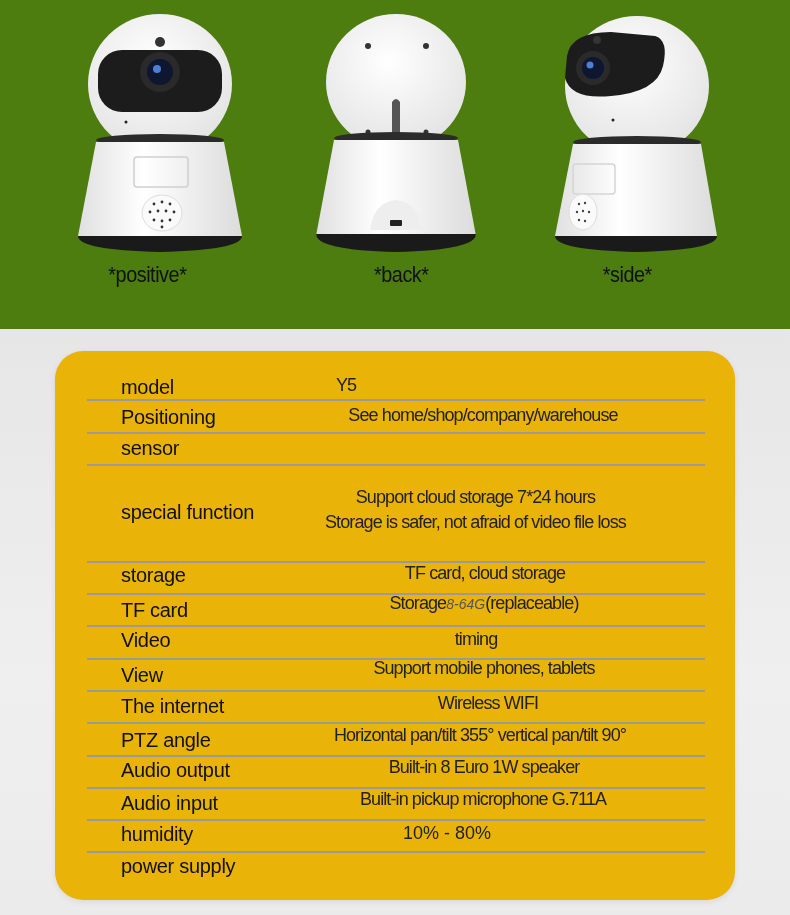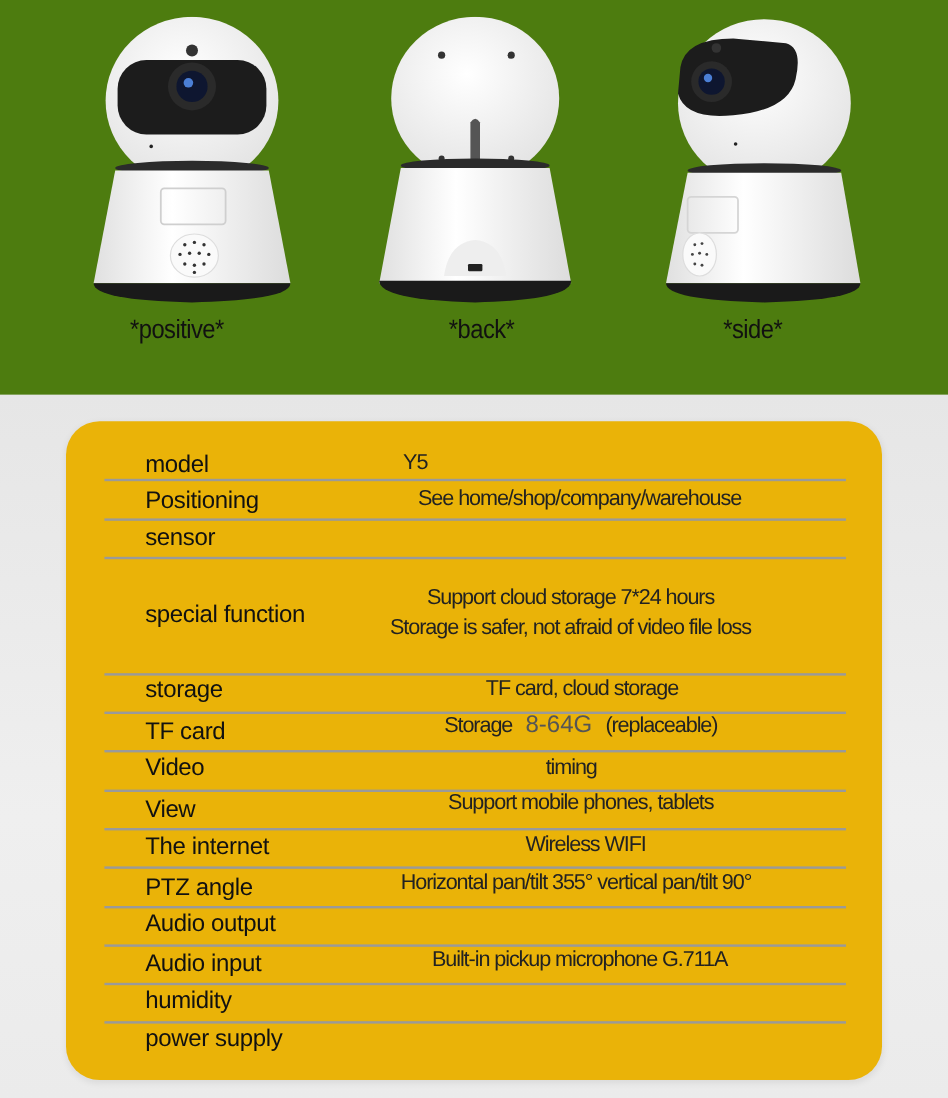--- a/index.html
+++ b/index.html
@@ -5,21 +5,21 @@
   * { box-sizing: border-box; margin: 0; padding: 0; }
   body { width: 790px; height: 915px; overflow: hidden; background: #ececec; font-family: "Liberation Sans", "DejaVu Sans", sans-serif; color: #111; }
   .top { position: absolute; left: 0; top: 0; width: 790px; height: 329px; background: #4d7c0f; }
   .bottom { position: absolute; left: 0; top: 329px; width: 790px; height: 586px; background: linear-gradient(180deg, #e6e6e6 0%, #efefef 60%, #ebebeb 100%); }
   .cam { position: absolute; top: 14px; }
   .cam-label { position: absolute; top: 262px; font-size: 22px; color: #111; letter-spacing: -0.5px; transform: scaleX(0.9); }
   .card { position: absolute; left: 55px; top: 351px; width: 680px; height: 549px; background: #eab308; border-radius: 28px; box-shadow: 0 2px 6px rgba(0,0,0,0.08); padding-left: 36px; }
   .row { position: absolute; left: 32px; width: 618px; border-bottom: 2px solid #9a9a9a; }
   .lab { position: absolute; left: 34px; font-size: 20px; color: #111; letter-spacing: -0.3px; white-space: nowrap; }
   .val { position: absolute; font-size: 18px; color: #222; letter-spacing: -0.9px; white-space: nowrap; text-align: center; }
-  .val .small { font-size: 20px; color: #555; letter-spacing: 0; margin: 0 11px; }
+  .val .small { font-size: 14px; color: #555; letter-spacing: 0; margin: 0 0; font-style: italic; }
   .val.left { text-align: center; line-height: 25px; }
 </style>
 </head>
 <body>
 
 <div class="top">
 
   <svg class="cam" style="left:76px" width="168" height="242" viewBox="0 0 168 242">
     <defs>
       <radialGradient id="g1" cx="45%" cy="35%" r="70%">
@@ -141,14 +141,16 @@
     <div>Storage is safer, not afraid of video file loss</div>
   </div>
   <div class="val" style="left:430px;width:400px;top:212px;margin-left:-200px">TF card, cloud storage</div>
   <div class="val" style="left:429px;width:400px;top:242px;margin-left:-200px">
     <span>Storage</span><span class="small">8-64G</span><span>(replaceable)</span>
   </div>
   <div class="val" style="left:421px;width:200px;top:278px;margin-left:-100px">timing</div>
   <div class="val" style="left:429px;width:400px;top:307px;margin-left:-200px">Support mobile phones, tablets</div>
   <div class="val" style="left:433px;width:300px;top:342px;margin-left:-150px">Wireless WIFI</div>
   <div class="val" style="left:425px;width:440px;top:374px;margin-left:-220px">Horizontal pan/tilt 355° vertical pan/tilt 90°</div>
+  <div class="val" style="left:429px;width:400px;top:406px;margin-left:-200px">Built-in 8 Euro 1W speaker</div>
   <div class="val" style="left:428px;width:400px;top:438px;margin-left:-200px">Built-in pickup microphone G.711A</div>
+  <div class="val" style="left:392px;width:200px;top:472px;margin-left:-100px;letter-spacing:0">10% - 80%</div>
 </div>
 
 </body></html>

